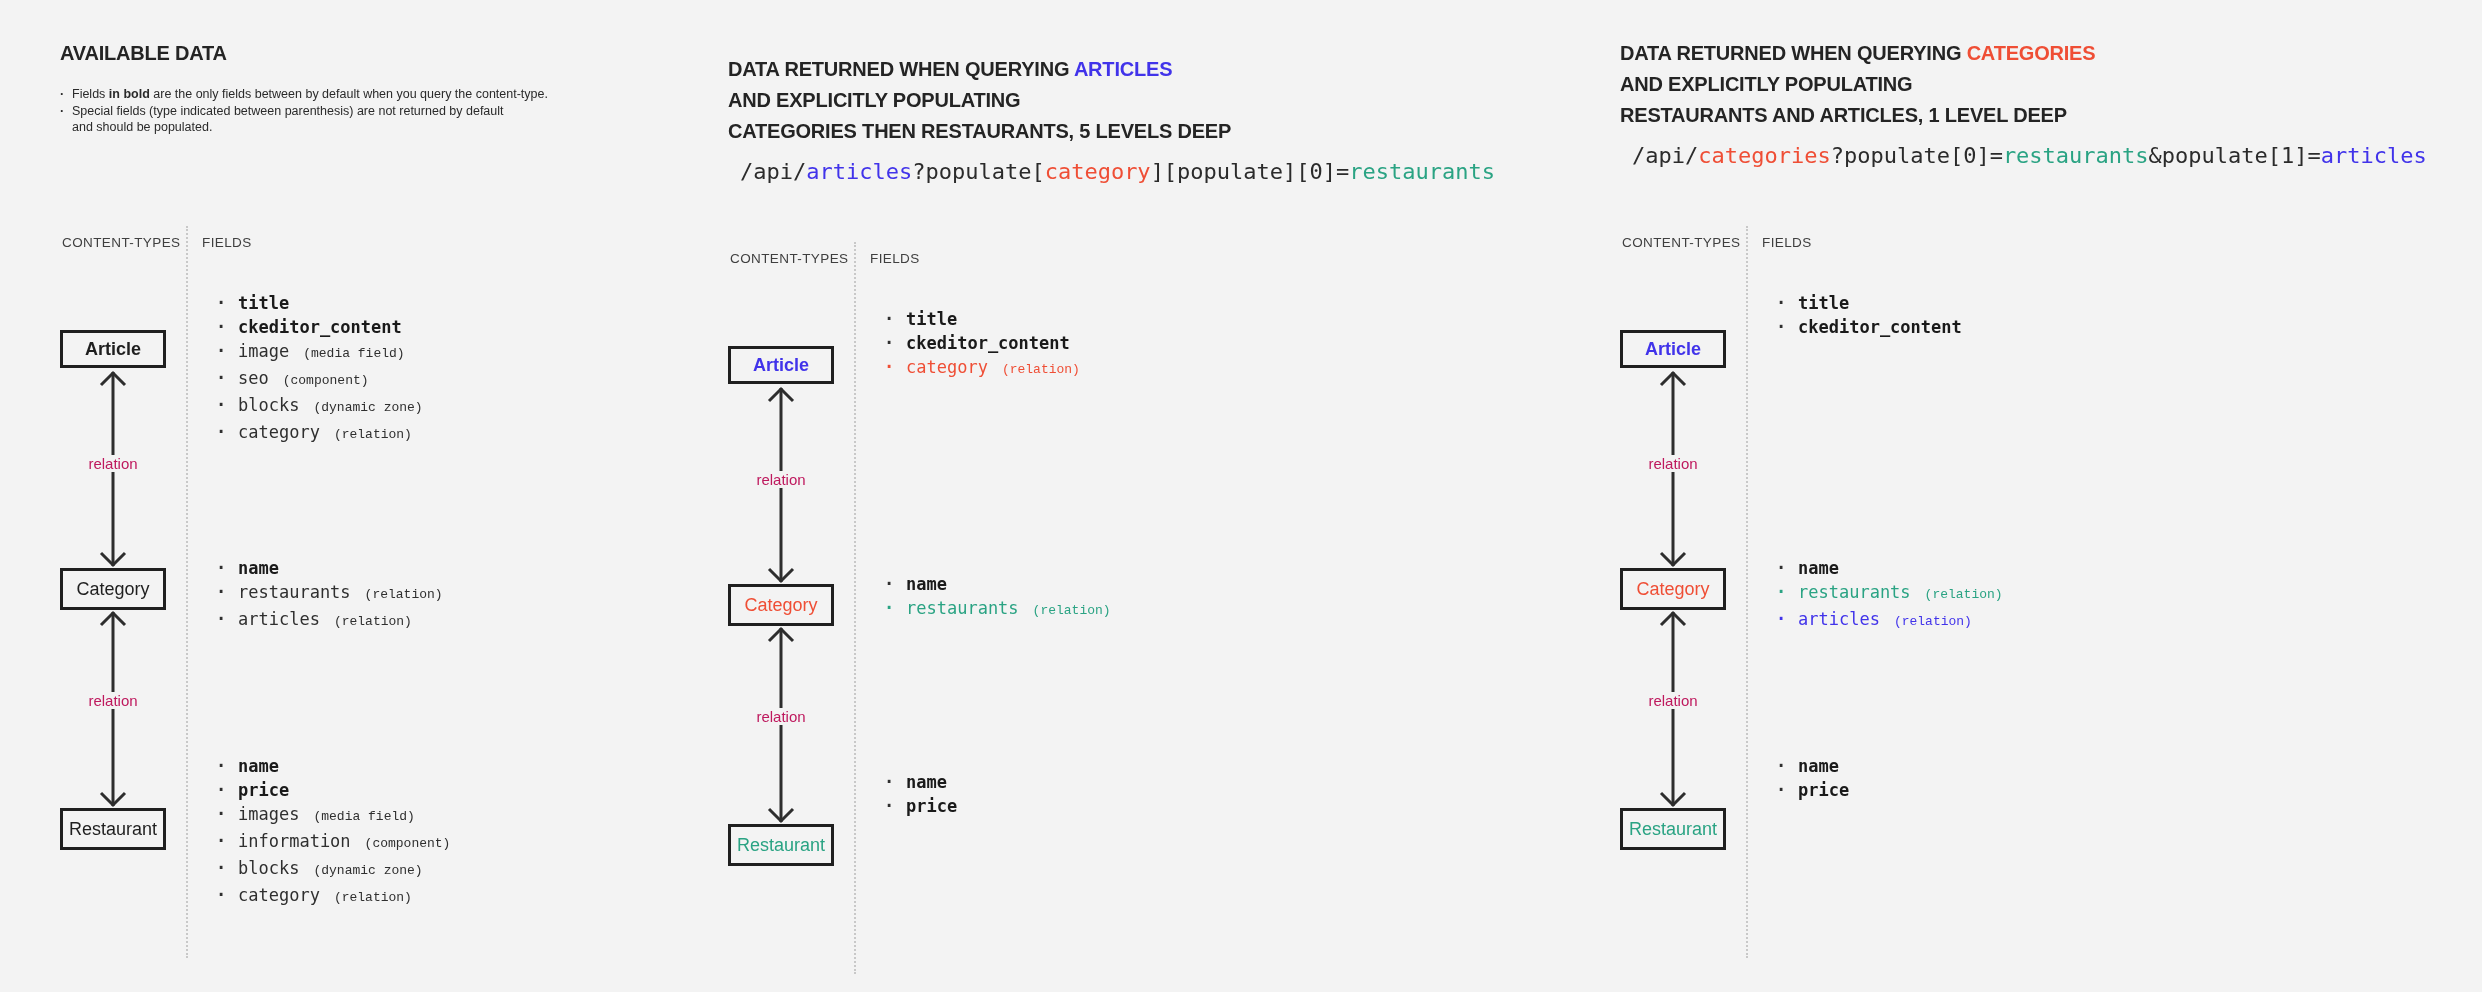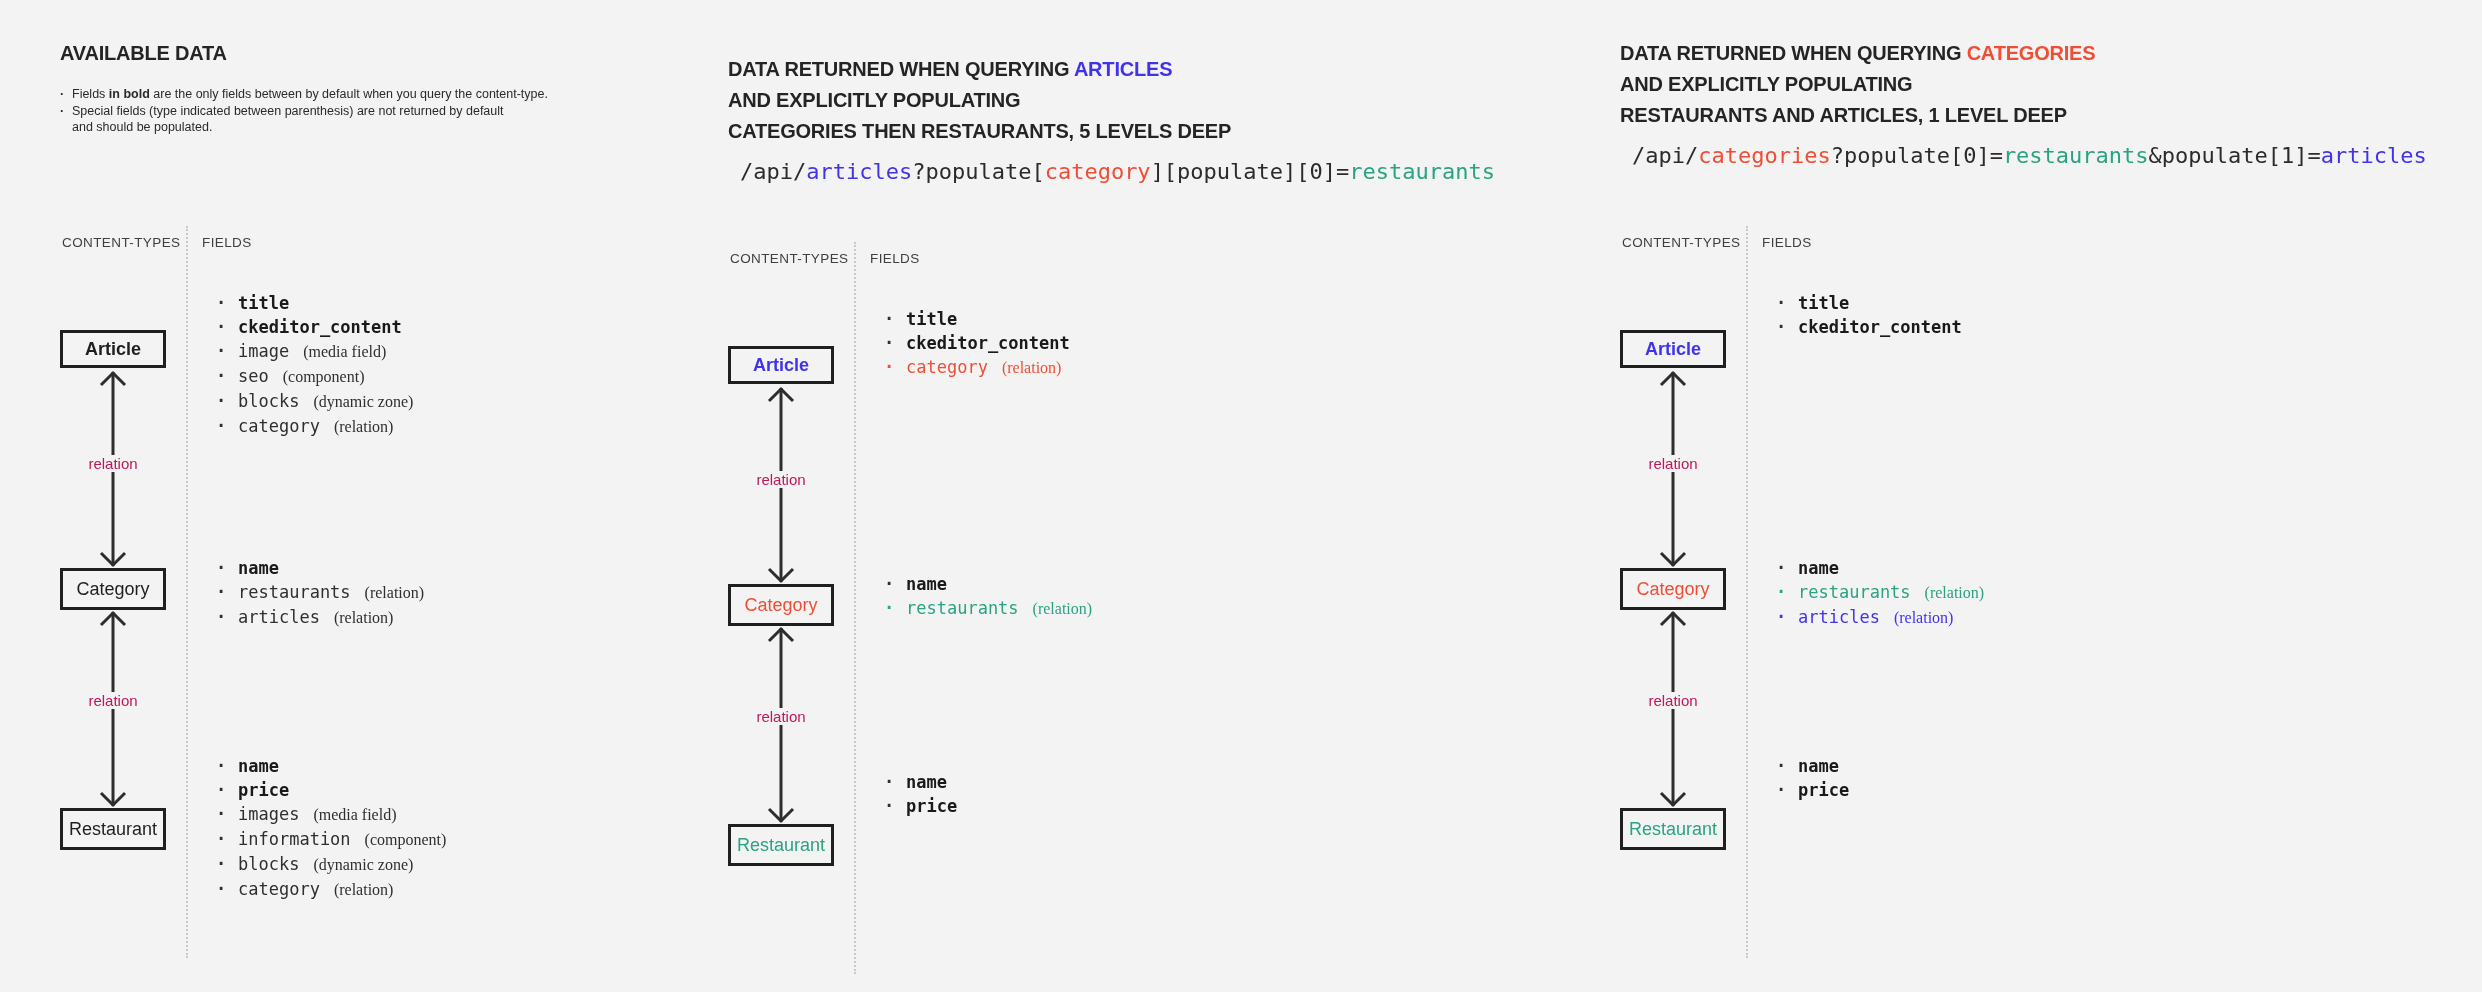--- a/index.html
+++ b/index.html
@@ -101,22 +101,22 @@
     white-space:nowrap;
   }
   .fields-article{top:291px;}
   .fields-category{top:556px;}
   .fields-restaurant{top:754px;}
   .field-row{display:flex;align-items:baseline;}
   .field-row .bullet{width:22px;flex:0 0 22px;}
   .bullet::before{content:"\00B7";font-weight:700;}
   .field-row.bold .fname{font-weight:700;color:#1a1a1a;}
   .ftype{
-    font-family:Liberation Serif, serif;
-    font-size:16px;margin-left:14px;color:inherit;
+    font-family:Liberation Mono, monospace;
+    font-size:13px;margin-left:14px;color:inherit;
   }
   .fname{letter-spacing:0;}
 </style>
 </head>
 <body>
 
 <div class="canvas">
 
   <section class="panel" id="panel-1">
     <div class="heading">

